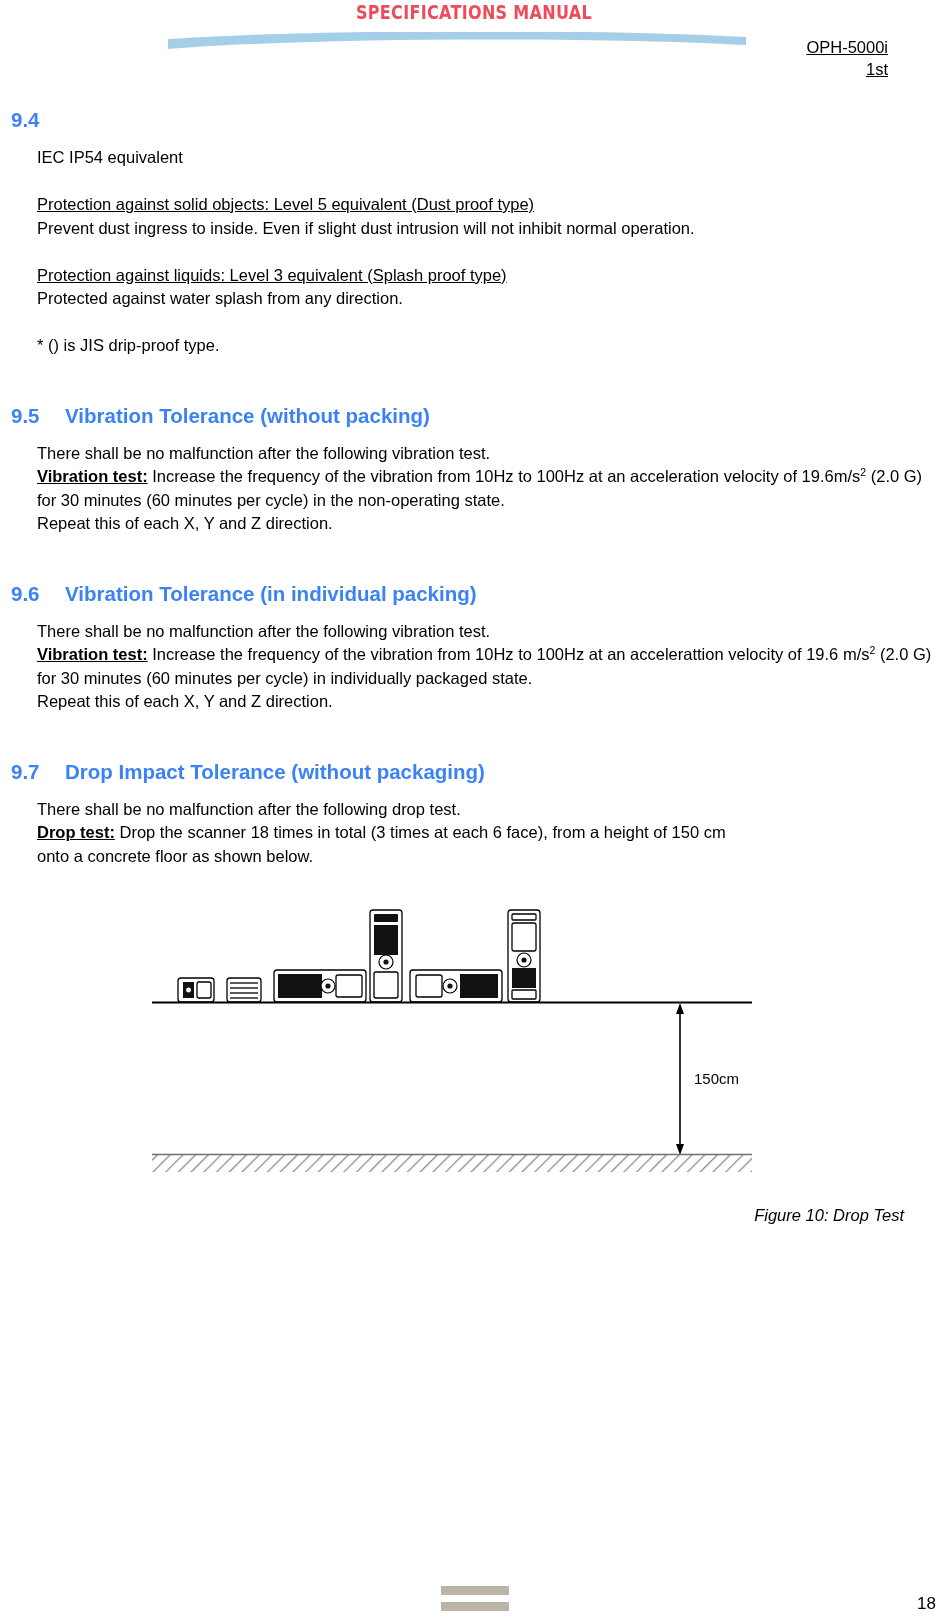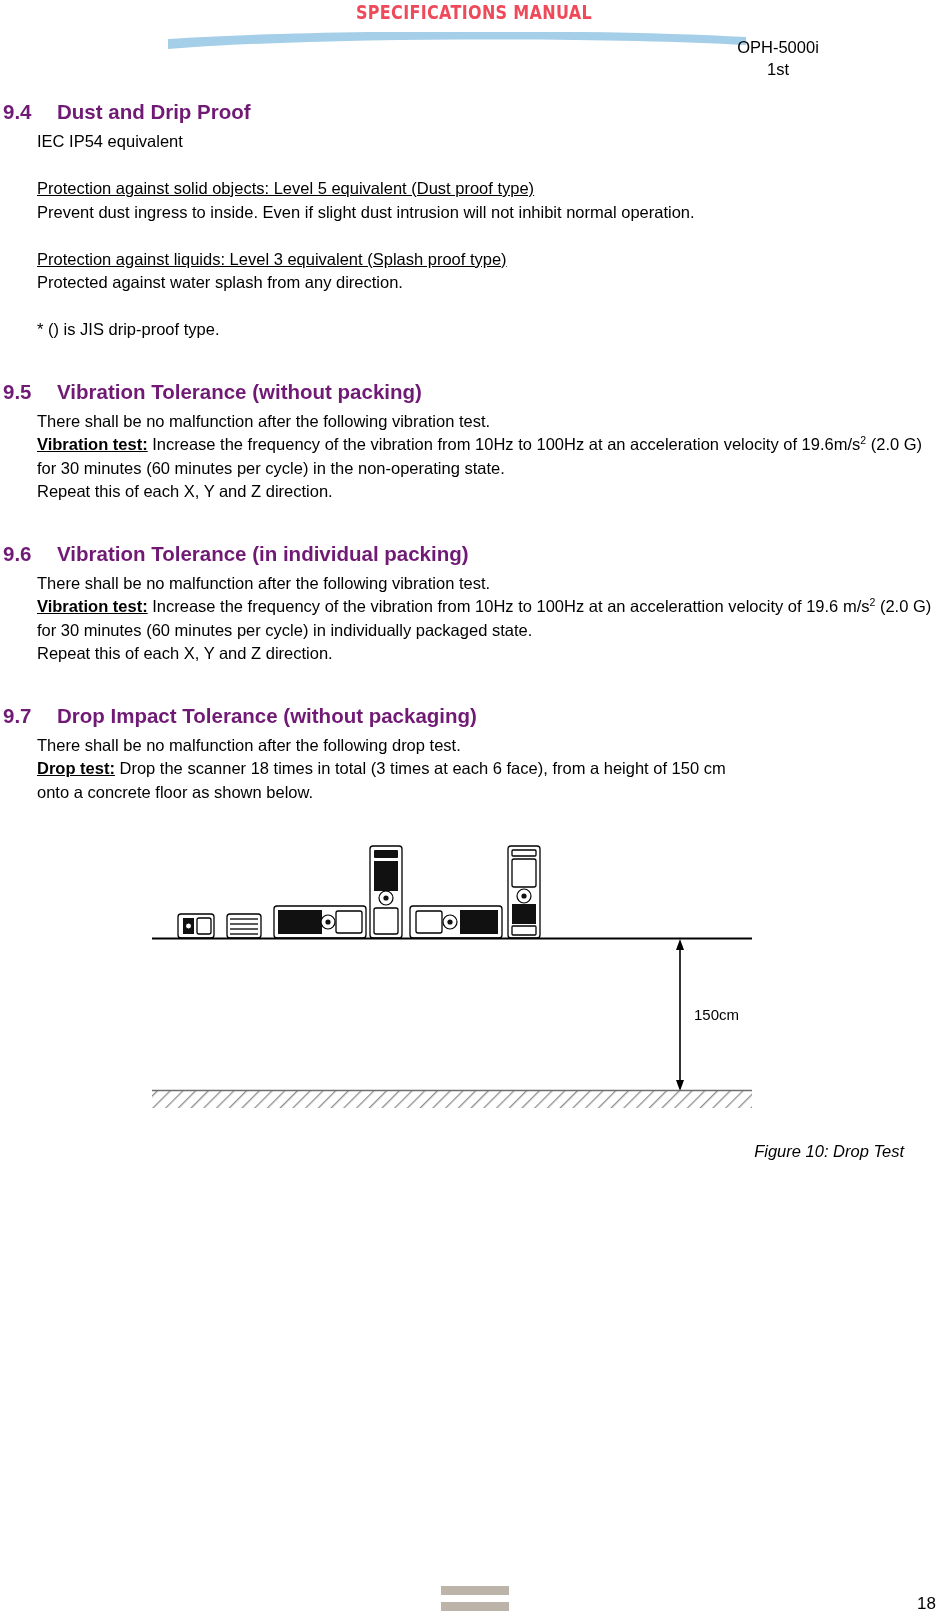--- a/index.html
+++ b/index.html
@@ -42,43 +42,44 @@
     top: 32px;
     left: 168px;
     width: 578px;
     height: 20px;
   }
   .header-meta {
     position: absolute;
     top: 36px;
     right: 12px;
     width: 220px;
-    text-align: center;
+    text-align: right;
     font-size: 16.5px;
     line-height: 22px;
     color: #000;
+    text-decoration: underline;
   }
 
   
   .content {
     position: absolute;
     top: 100px;
     left: 0;
     width: 948px;
   }
   .section {
     position: relative;
   }
   .sec-head {
     display: flex;
     align-items: baseline;
-    color: #701a75;
+    color: #3b82f6;
     font-size: 20.5px;
     font-weight: bold;
-    margin: 0;
+    margin: 8px;
     padding: 0 0 6px 0;
   }
   .sec-num {
     width: 57px;
     flex: 0 0 57px;
     padding-left: 3px;
     box-sizing: border-box;
   }
   .sec-title { flex: 1 1 auto; }
 
@@ -151,21 +152,20 @@
     <div>OPH-5000i</div>
     <div>1st</div>
   </div>
 </div>
 
 <div class="content">
 
   <div class="section">
     <div class="sec-head">
       <span class="sec-num">9.4</span>
-      <span class="sec-title">Dust and Drip Proof</span>
     </div>
     <div class="body-block">
       <div class="line">IEC IP54 equivalent</div>
       <div class="spacer-line"></div>
       <div class="line u">Protection against solid objects: Level 5 equivalent (Dust proof type)</div>
       <div class="line">Prevent dust ingress to inside. Even if slight dust intrusion will not inhibit normal operation.</div>
       <div class="spacer-line"></div>
       <div class="line u">Protection against liquids: Level 3 equivalent (Splash proof type)</div>
       <div class="line">Protected against water splash from any direction.</div>
       <div class="spacer-line"></div>

